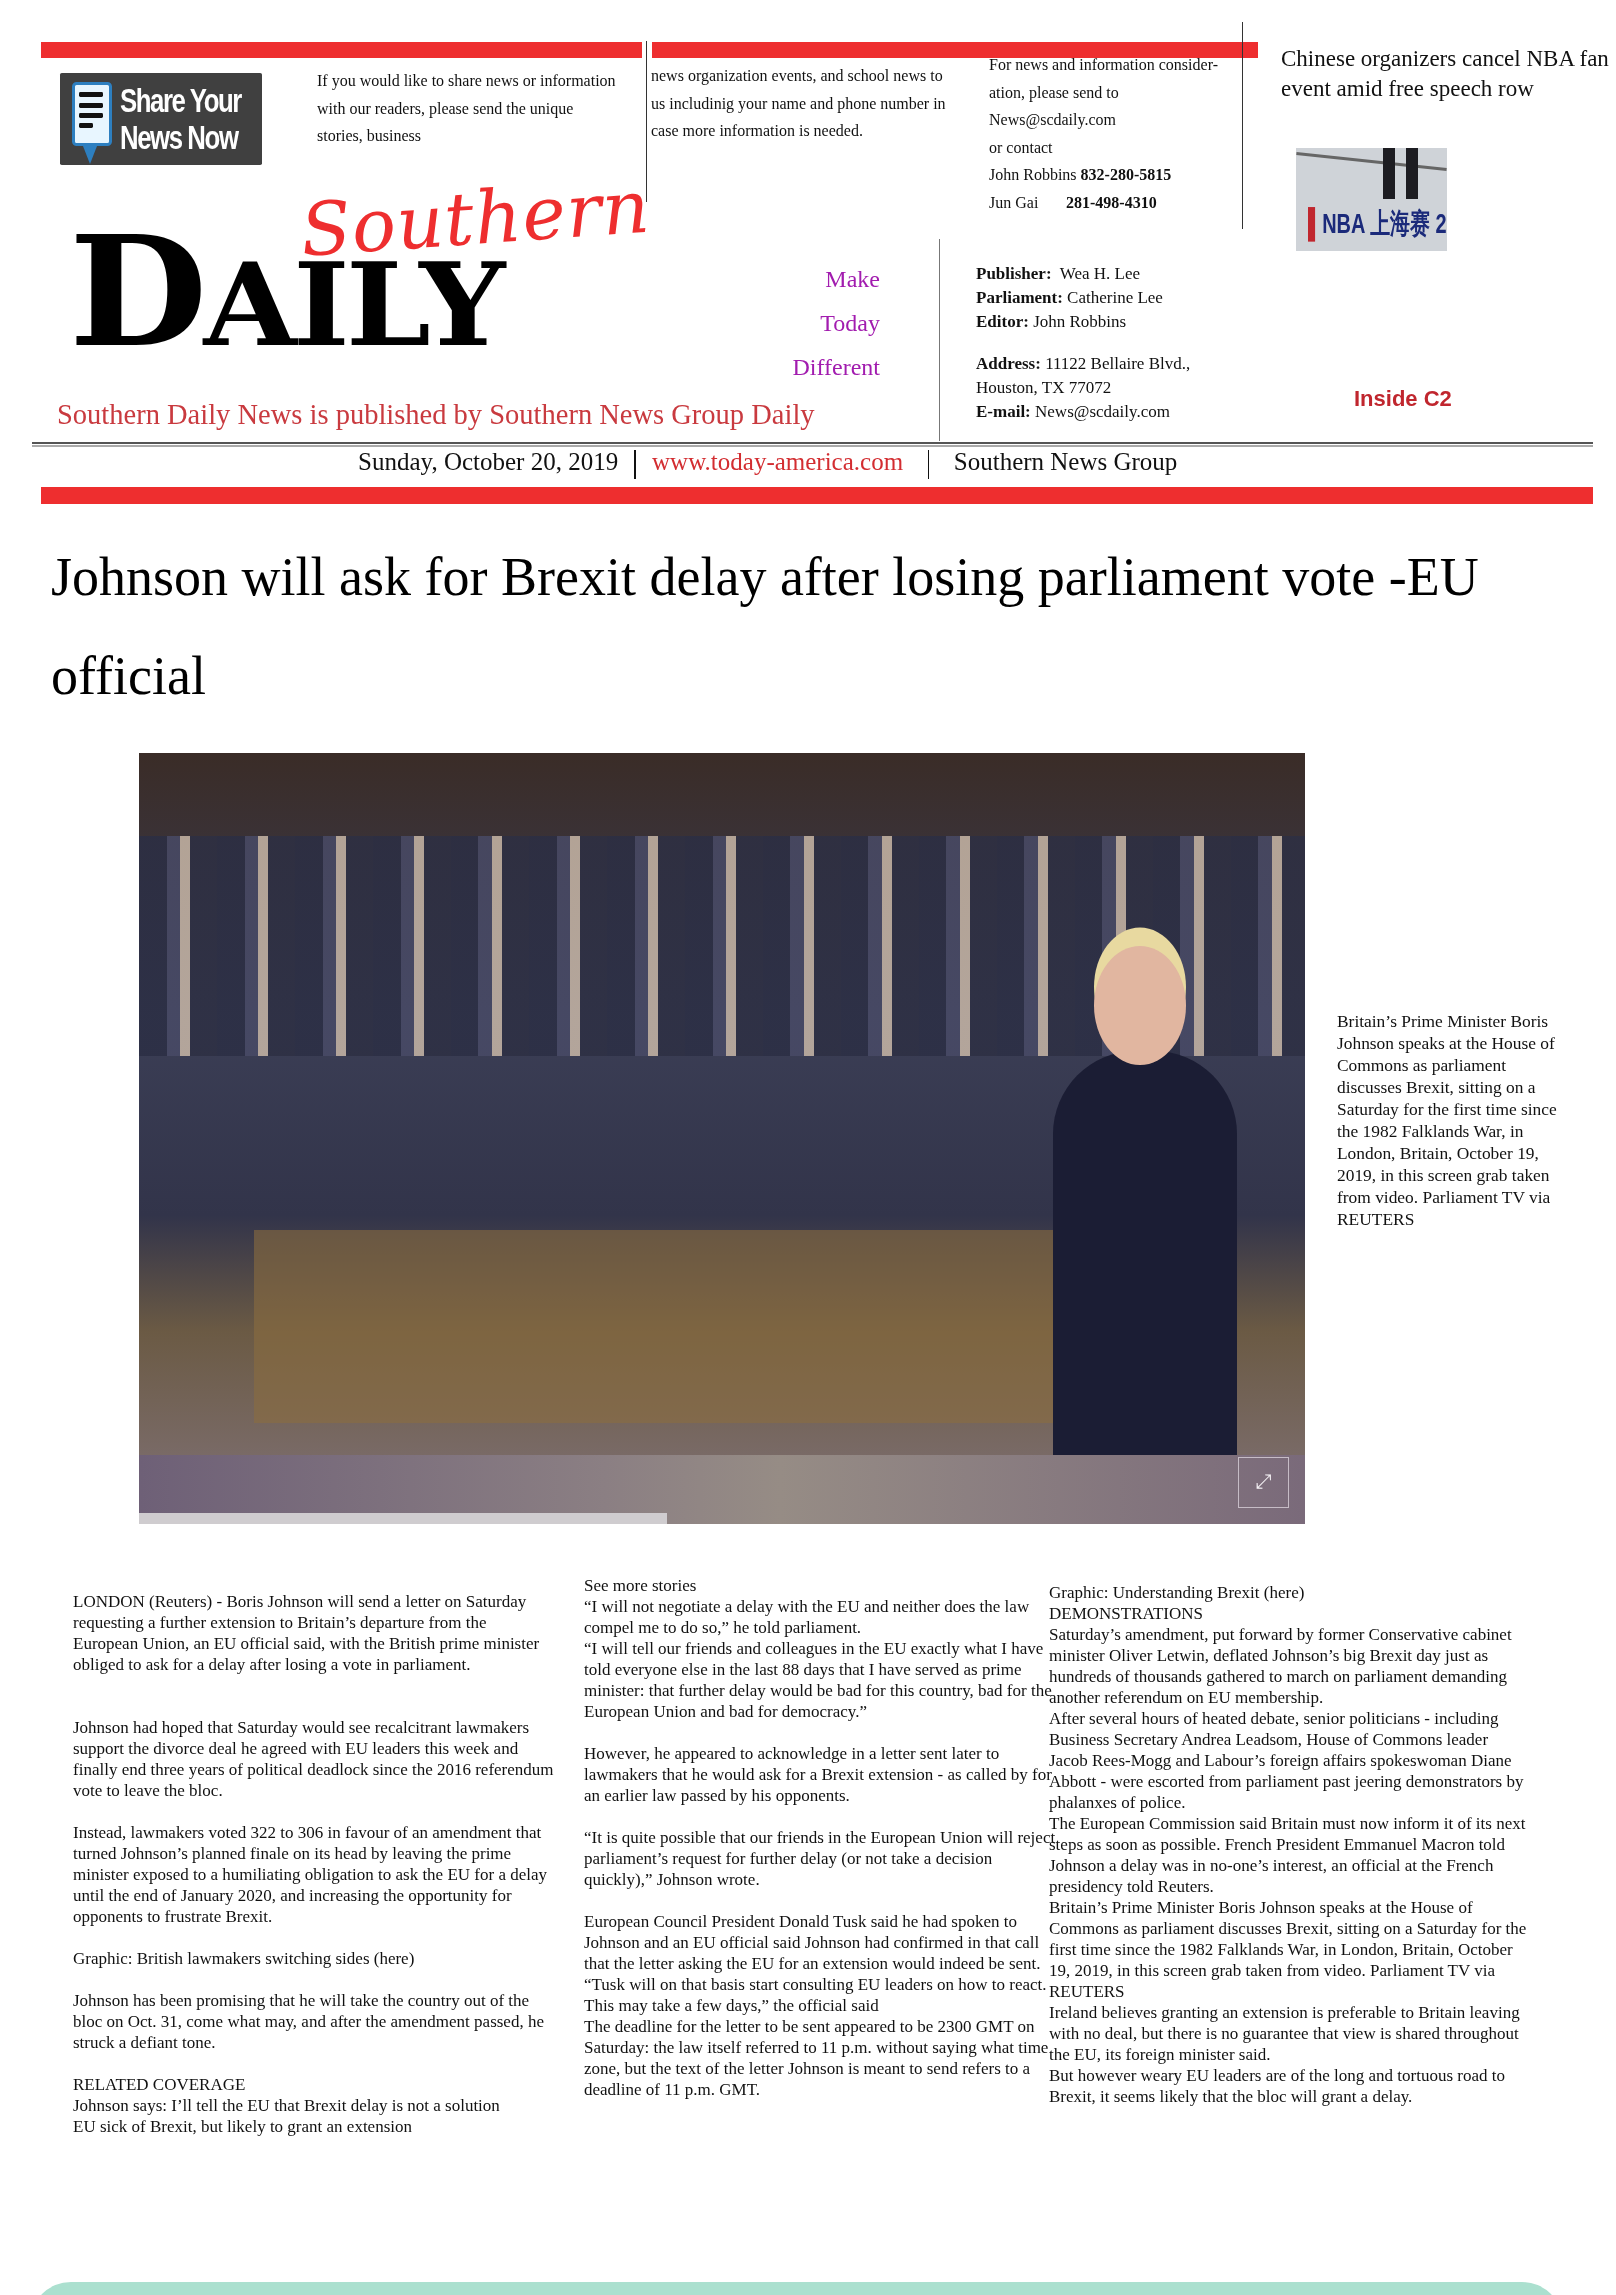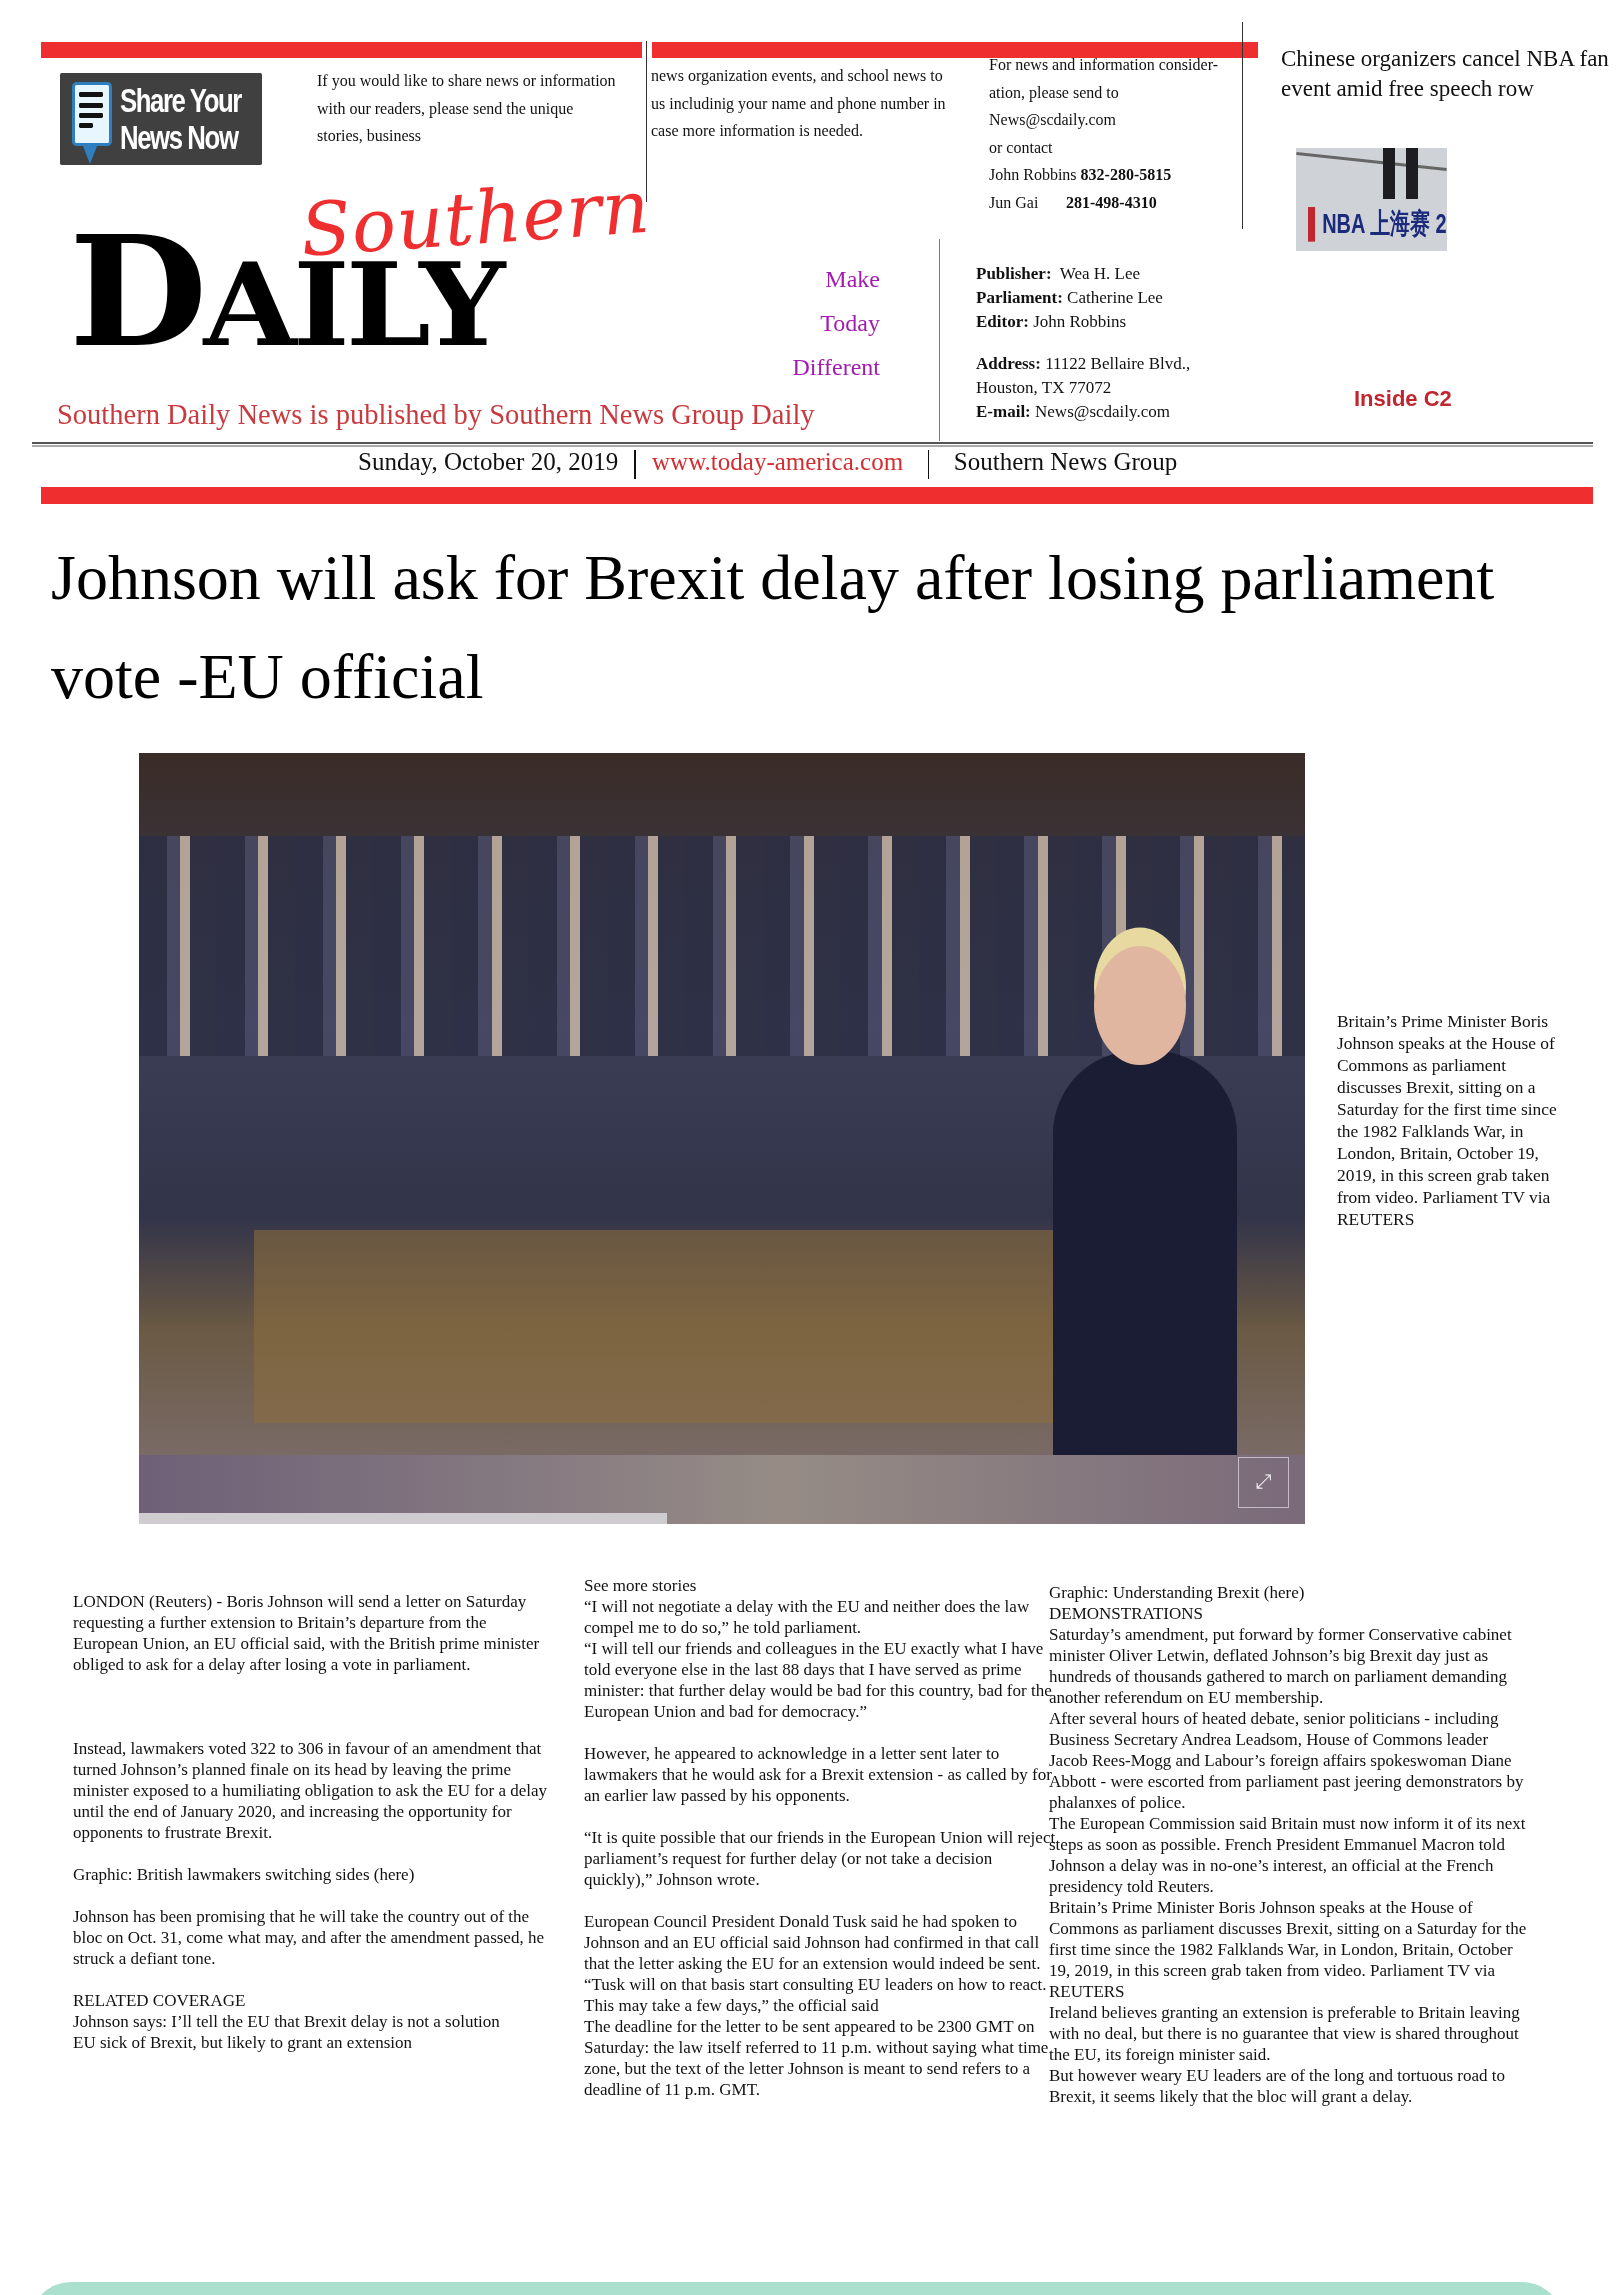--- a/index.html
+++ b/index.html
@@ -33,21 +33,21 @@
   #nba-title { left:1281px; top:44px; width:331px; font-family:"Liberation Serif", serif; font-size:23px; line-height:30px; }
   #nba-photo { left:1296px; top:148px; width:151px; height:103px; overflow:hidden; background:#cfd3d8; }
   #nba-photo::before { content:""; position:absolute; left:0; top:11.5px; width:100%; height:2.8px; background:#666; transform:rotate(6deg); }
   #inside-c2 { left:1354px; top:386px; font-family:"Liberation Sans", sans-serif; font-weight:bold; font-size:22px; color:#c0262e; }
 
   
   #date-line { left:358px; top:448px; font-family:"Liberation Serif", serif; font-size:25px; white-space:nowrap; }
   #date-line .url { color:#d32d31; }
 
   
-  #headline { left:51px; top:528px; width:1469px; font-family:"Liberation Serif", serif; font-size:64px; line-height:99px; color:#000; }
+  #headline { left:51px; top:528px; width:1469px; font-family:"Liberation Serif", serif; font-size:54px; line-height:99px; color:#000; }
 
   
   #main-photo { left:139px; top:753px; width:1166px; height:771px; overflow:hidden; background:linear-gradient(180deg,#3a2c27 0%,#3b3e55 35%,#32344a 60%,#6b5a44 75%,#7a6b68 92%,#6e5f72 100%); }
   #main-photo .bench { position:absolute; left:0; top:83px; width:100%; height:220px; background:repeating-linear-gradient(90deg,#2b2e44 0 27.5px,#484a66 27.5px 41px,#c8b7a7 41px 51px,#2d2f43 51px 78px); opacity:0.85; }
   #main-photo .table { position:absolute; left:115px; top:477px; width:808px; height:193px; background:#8a6d40; opacity:0.6; }
   #main-photo .speaker { position:absolute; left:914px; top:298px; width:184px; height:413px; background:#1b1d34; border-radius:83px 83px 0 0; }
   #main-photo .head { position:absolute; left:955px; top:193px; width:92px; height:119px; background:#e1b6a0; border-radius:50%; box-shadow:0 -18.4px 0 0 #e8d9a0; }
   #main-photo .bottombar { position:absolute; left:0; bottom:0; width:100%; height:69px; background:linear-gradient(90deg,#6e6077,#8b7f83 40%,#968c85 55%,#7a6a7a 100%); }
   #main-photo .progress { position:absolute; left:0; bottom:0; width:528px; height:11.5px; background:#cfcccf; }
   #expand-btn { position:absolute; right:16px; bottom:16px; width:51px; height:51px; border:1.8px solid #c6bcc6; box-sizing:border-box; color:#f4f0f4; font-size:20px; line-height:46px; text-align:center; font-family:"DejaVu Sans", sans-serif; }
@@ -148,20 +148,21 @@
   <div class="bottombar"></div>
   <div class="progress"></div>
   <div id="expand-btn">⤢</div>
 </div>
 
 <div class="abs" id="photo-caption">Britain’s Prime Minister Boris Johnson speaks at the House of Commons as parliament discusses Brexit, sitting on a Saturday for the first time since the 1982 Falklands War, in London, Britain, October 19, 2019, in this screen grab taken from video. Parliament TV via REUTERS</div>
 
 <div class="abs" id="col1">
   <div class="body-text">LONDON (Reuters) - Boris Johnson will send a letter on Saturday requesting a further extension to Britain’s departure from the European Union, an EU official said, with the British prime minister obliged to ask for a delay    after losing a vote in parliament.</div>
   <div style="height:42px;"></div>
+  <div class="body-text">Johnson had hoped that Saturday would see recalcitrant lawmakers support the divorce deal he agreed with EU leaders this week and finally end three years of political deadlock since the 2016 referendum vote to leave the bloc.</div>
   <div style="height:21px;"></div>
   <div class="body-text">Instead, lawmakers voted 322 to 306 in favour of an amendment that turned Johnson’s planned finale on its head by leaving the prime minister exposed to a humiliating obligation to ask the EU for a delay until the end of January 2020, and increasing the opportunity for opponents to frustrate Brexit.</div>
   <div style="height:21px;"></div>
   <div class="body-text">Graphic: British lawmakers switching sides (here)</div>
   <div style="height:21px;"></div>
   <div class="body-text">Johnson has been promising that he will take the country out of the bloc on Oct. 31, come what may, and after the amendment passed, he struck a defiant tone.</div>
   <div style="height:21px;"></div>
   <div class="body-text">RELATED COVERAGE
 Johnson says: I’ll tell the EU that Brexit delay is not a solution
 EU sick of Brexit, but likely to grant an extension</div>

